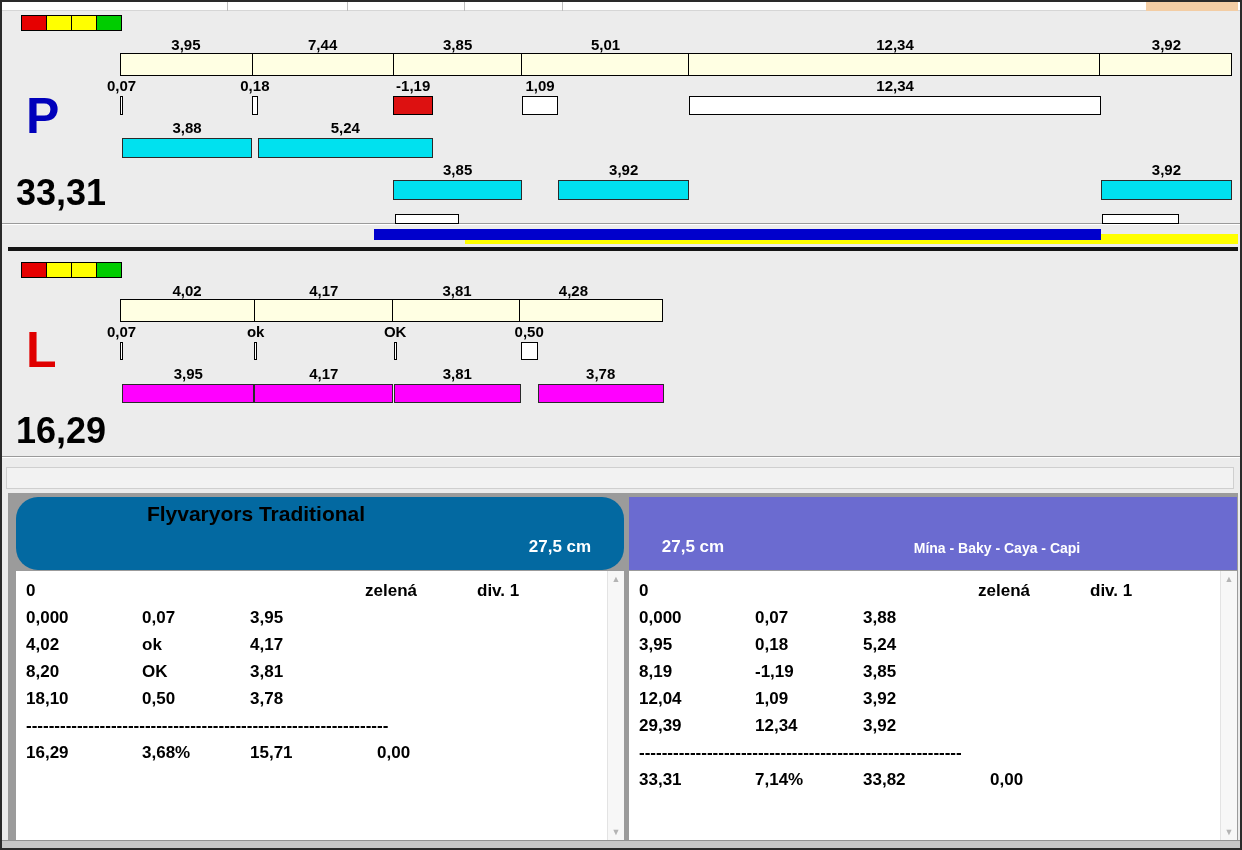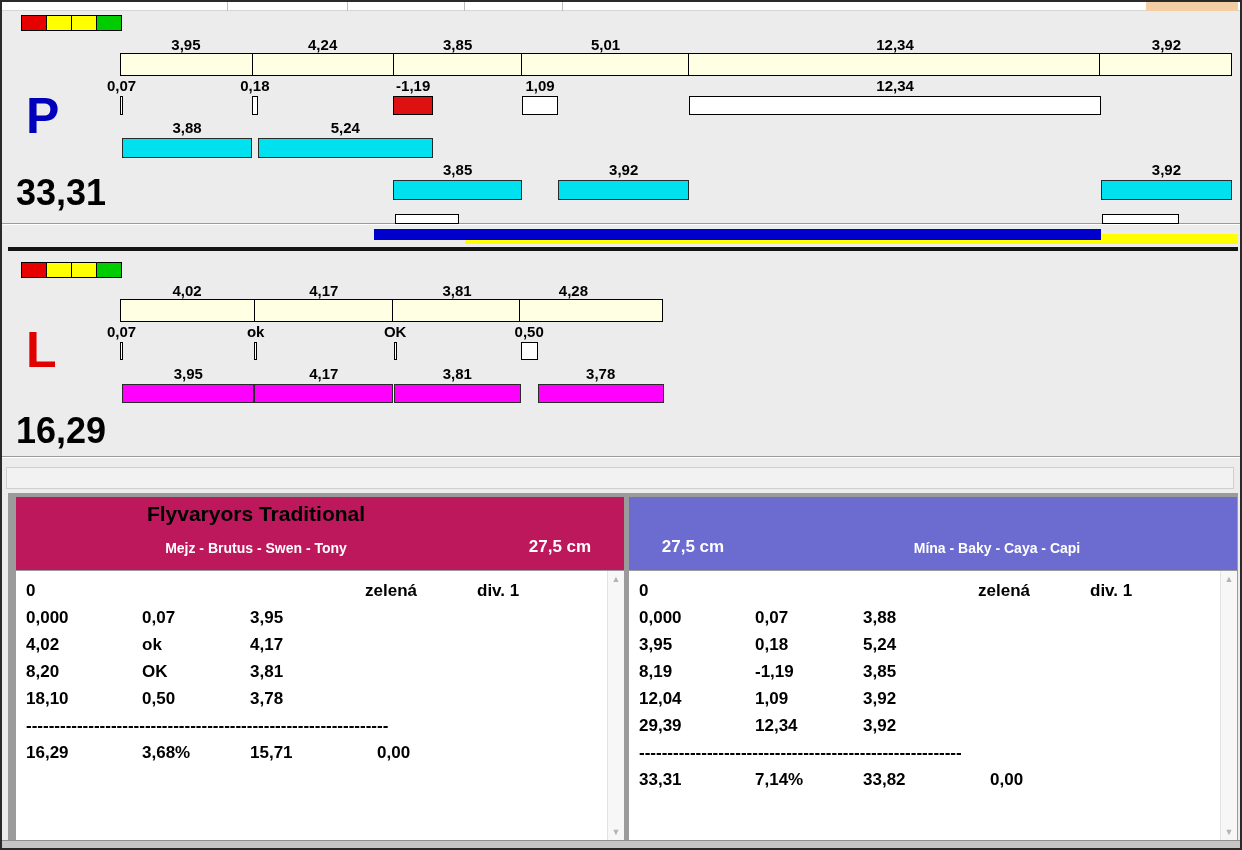--- a/index.html
+++ b/index.html
@@ -100,21 +100,21 @@
       <div class="under-bar" style="left: 372px; top: 218px; width: 727px; height: 11px; background: rgb(0, 0, 204);"></div>
       <div class="ruler" style="left: 118px; top: 42px; width: 1111.9px;">
         <div class="ruler-seg" style="width: 131.9px;"></div>
         <div class="ruler-seg" style="width: 141.5px;"></div>
         <div class="ruler-seg" style="width: 128.5px;"></div>
         <div class="ruler-seg" style="width: 167.2px;"></div>
         <div class="ruler-seg" style="width: 411.9px;"></div>
         <div class="ruler-seg" style="width: 130.8px; border-right: none;"></div>
       </div>
       <div class="val-label" style="left: 118px; top: 25px; width: 131.9px;">3,95</div>
-      <div class="val-label" style="left: 249.9px; top: 25px; width: 141.5px;">4,24</div>
+      <div class="val-label" style="left: 249.9px; top: 25px; width: 141.5px;">7,44</div>
       <div class="val-label" style="left: 391.4px; top: 25px; width: 128.5px;">3,85</div>
       <div class="val-label" style="left: 519.9px; top: 25px; width: 167.2px;">5,01</div>
       <div class="val-label" style="left: 687.1px; top: 25px; width: 411.9px;">12,34</div>
       <div class="val-label" style="left: 1099px; top: 25px; width: 130.8px;">3,92</div>
       <div class="offset-bar" style="left: 118px; top: 85px; width: 3px; height: 19px; background: rgb(255, 255, 255);"></div>
       <div class="val-label" style="left: 74.5px; top: 66px; width: 90px;">0,07</div>
       <div class="offset-bar" style="left: 249.9px; top: 85px; width: 6px; height: 19px; background: rgb(255, 255, 255);"></div>
       <div class="val-label" style="left: 207.9px; top: 66px; width: 90px;">0,18</div>
       <div class="offset-bar" style="left: 391.4px; top: 85px; width: 39.7px; height: 19px; background: rgb(221, 17, 17);"></div>
       <div class="val-label" style="left: 366.2px; top: 66px; width: 90px;">-1,19</div>
@@ -170,23 +170,22 @@
       <div class="throw-bar" style="left: 252.2px; top: 131px; width: 139.2px; height: 19px; background: rgb(255, 0, 255);"></div>
       <div class="val-label" style="left: 252.2px; top: 112px; width: 139.2px;">4,17</div>
       <div class="throw-bar" style="left: 391.7px; top: 131px; width: 127.2px; height: 19px; background: rgb(255, 0, 255);"></div>
       <div class="val-label" style="left: 391.7px; top: 112px; width: 127.2px;">3,81</div>
       <div class="throw-bar" style="left: 535.6px; top: 131px; width: 126.2px; height: 19px; background: rgb(255, 0, 255);"></div>
       <div class="val-label" style="left: 535.6px; top: 112px; width: 126.2px;">3,78</div>
     </div>
 
   <div class="frame-bg"></div>
 
-  <div class="team-header" id="team-header-0" style="background: #be185d;">
+  <div class="team-header" id="team-header-0" style="background: #0369a1; border-radius: 22px;">
     <div class="team-title">Flyvaryors Traditional</div>
-    <div class="team-players">Mejz - Brutus - Swen - Tony</div>
     <div class="team-distance">27,5 cm</div>
   </div>
 
   <div class="team-header" id="team-header-1" style="background: rgb(107, 107, 208);">
     <div class="team-players">Mína - Baky - Caya - Capi</div>
     <div class="team-distance">27,5 cm</div>
   </div>
 
 
   <div class="content-panel" id="content-0">

